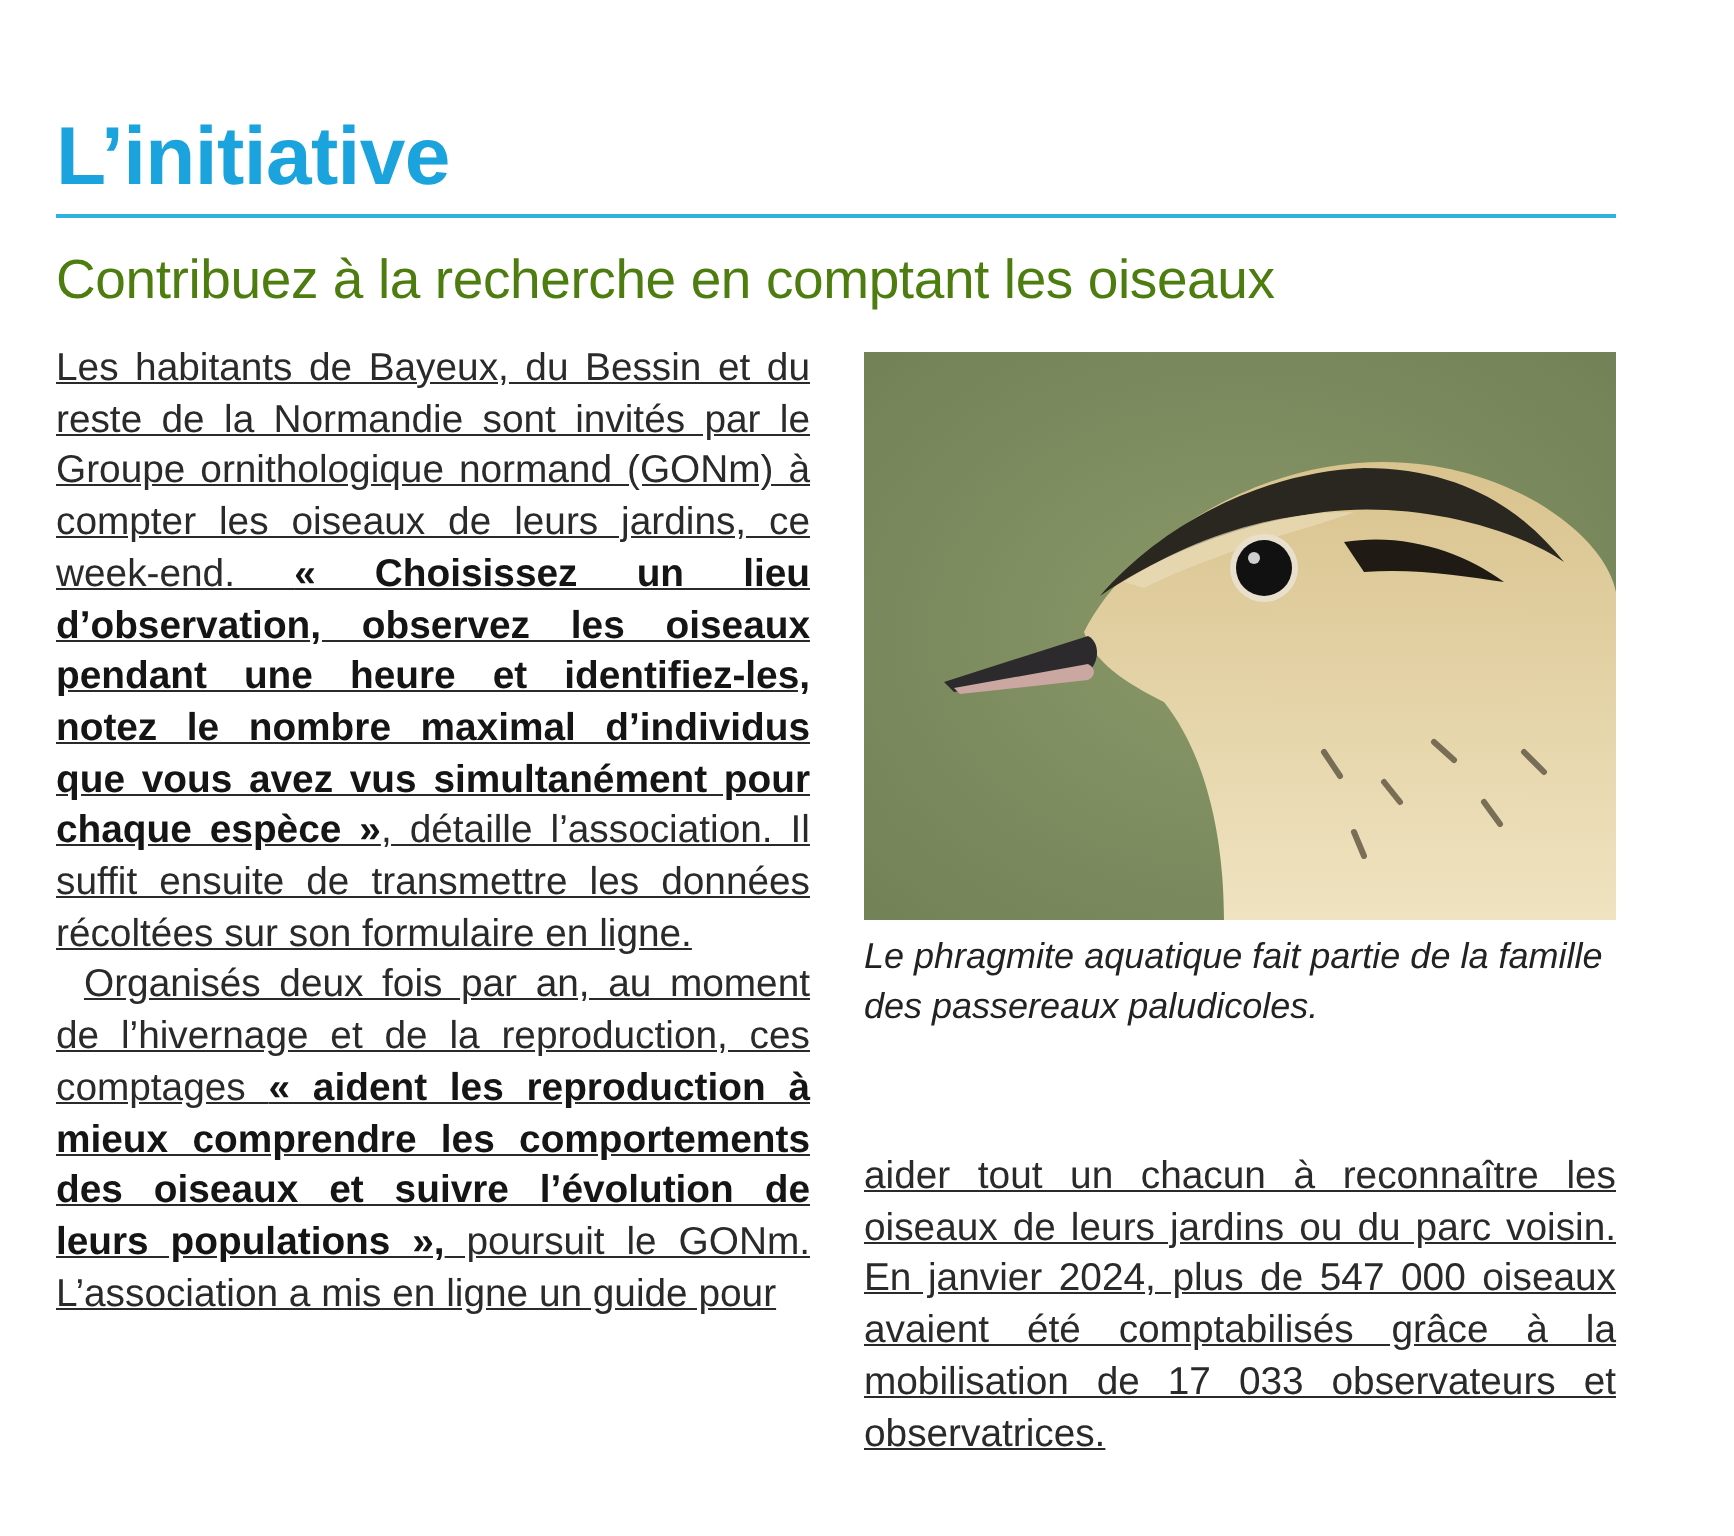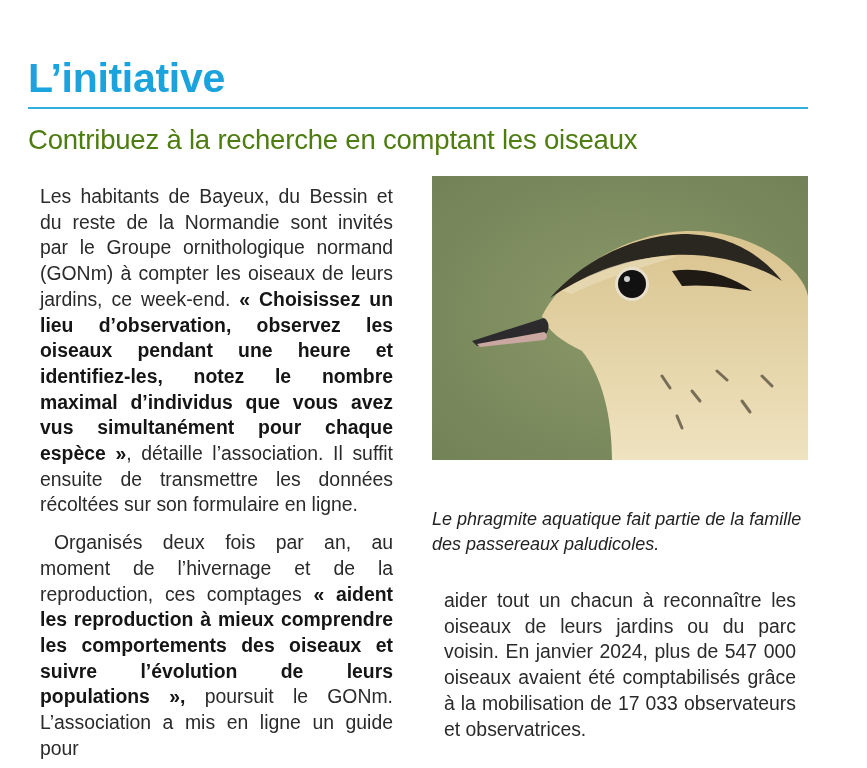--- a/index.html
+++ b/index.html
@@ -6,23 +6,23 @@
   body { width:867px; height:768px; position:relative; overflow:hidden; font-family:"Liberation Sans", sans-serif; color:#1e1e1e; }
   .kicker { position:absolute; left:28px; top:56px; font-size:41px; font-weight:bold; color:#1aa3dd; letter-spacing:-0.3px; line-height:44px; }
   .rule { position:absolute; left:28px; top:107px; width:780px; height:2px; background:#2fb0e0; }
   .headline { position:absolute; left:28px; top:120px; font-size:27.5px; color:#4d7c0f; line-height:40px; letter-spacing:-0.2px; white-space:nowrap; }
   .col { position:absolute; font-size:19.4px; line-height:25.7px; text-align:justify; color:#2a2a2a; }
   .col1 { left:28px; top:172px; width:377px; }
   .col2 { left:432px; top:576px; width:376px; }
   .col b { font-weight:bold; color:#151515; }
   .indent { text-indent:14px; }
   .photo { position:absolute; left:432px; top:176px; width:376px; height:284px; overflow:hidden; background:#7a8a5e; }
-  .caption { position:absolute; left:432px; top:466px; width:376px; font-size:18px; line-height:25px; font-style:italic; color:#222;margin-top:41px; }
+  .caption { position:absolute; left:432px; top:466px; width:376px; font-size:18px; line-height:25px; font-style:italic; color:#222; }
   .credit { position:absolute; right:0px; bottom:2px; font-style:normal; font-size:11px; color:#333; letter-spacing:0.2px; }
-  p { margin:12px; }
+  p { margin:0;text-decoration:underline; }
 </style>
 </head>
 <body>
 
 <div class="kicker">L’initiative</div>
 <div class="rule"></div>
 <h1 class="headline" style="margin:0;font-weight:normal;">Contribuez à la recherche en comptant les oiseaux</h1>
 
 <div class="col col1">
   <p><span>Les habitants de Bayeux, du Bessin et du reste de la Normandie sont invités par le Groupe ornithologique normand (GONm) à compter les oiseaux de leurs jardins, ce week-end. </span><b>« Choisissez un lieu d’observation, observez les oiseaux pendant une heure et identifiez-les, notez le nombre maximal d’individus que vous avez vus simultanément pour chaque espèce »</b><span>, détaille l’association. Il suffit ensuite de transmettre les données récoltées sur son formulaire en ligne.</span></p>

